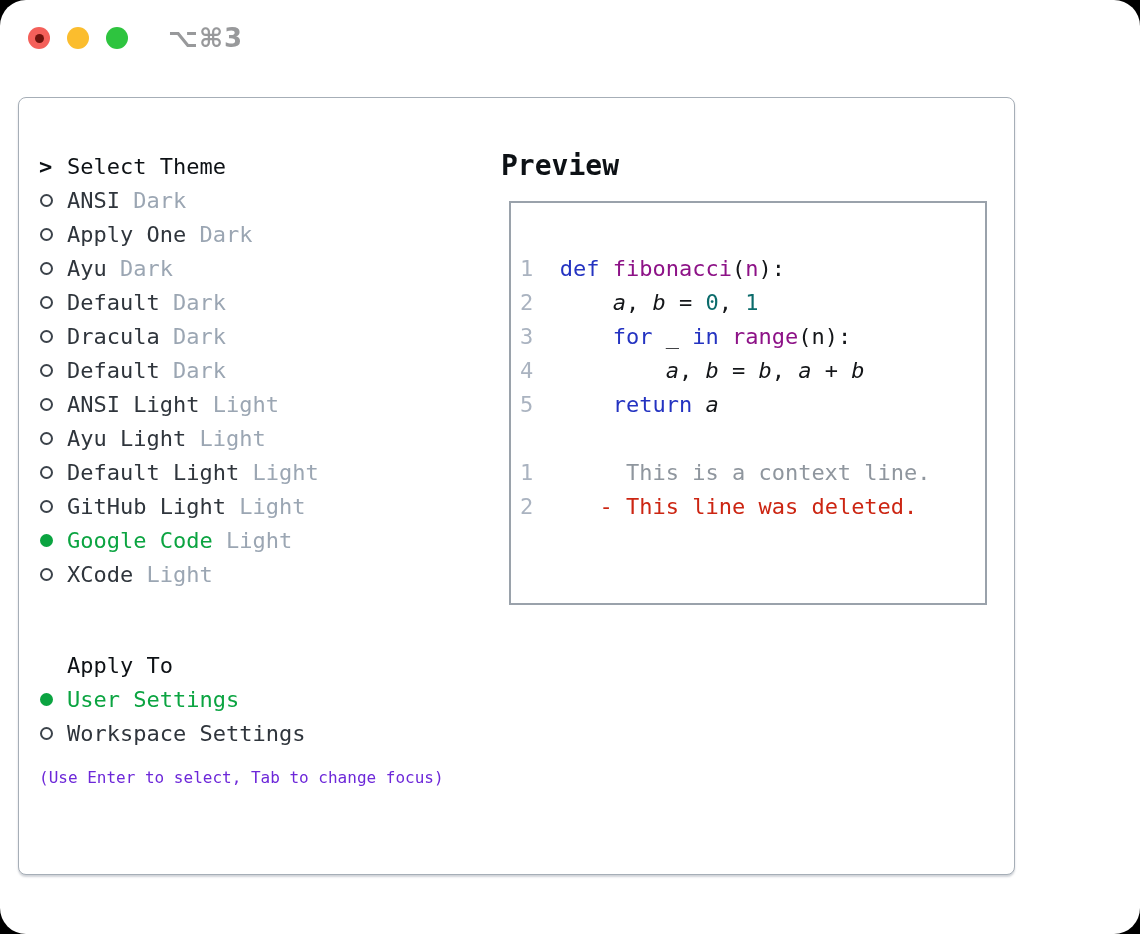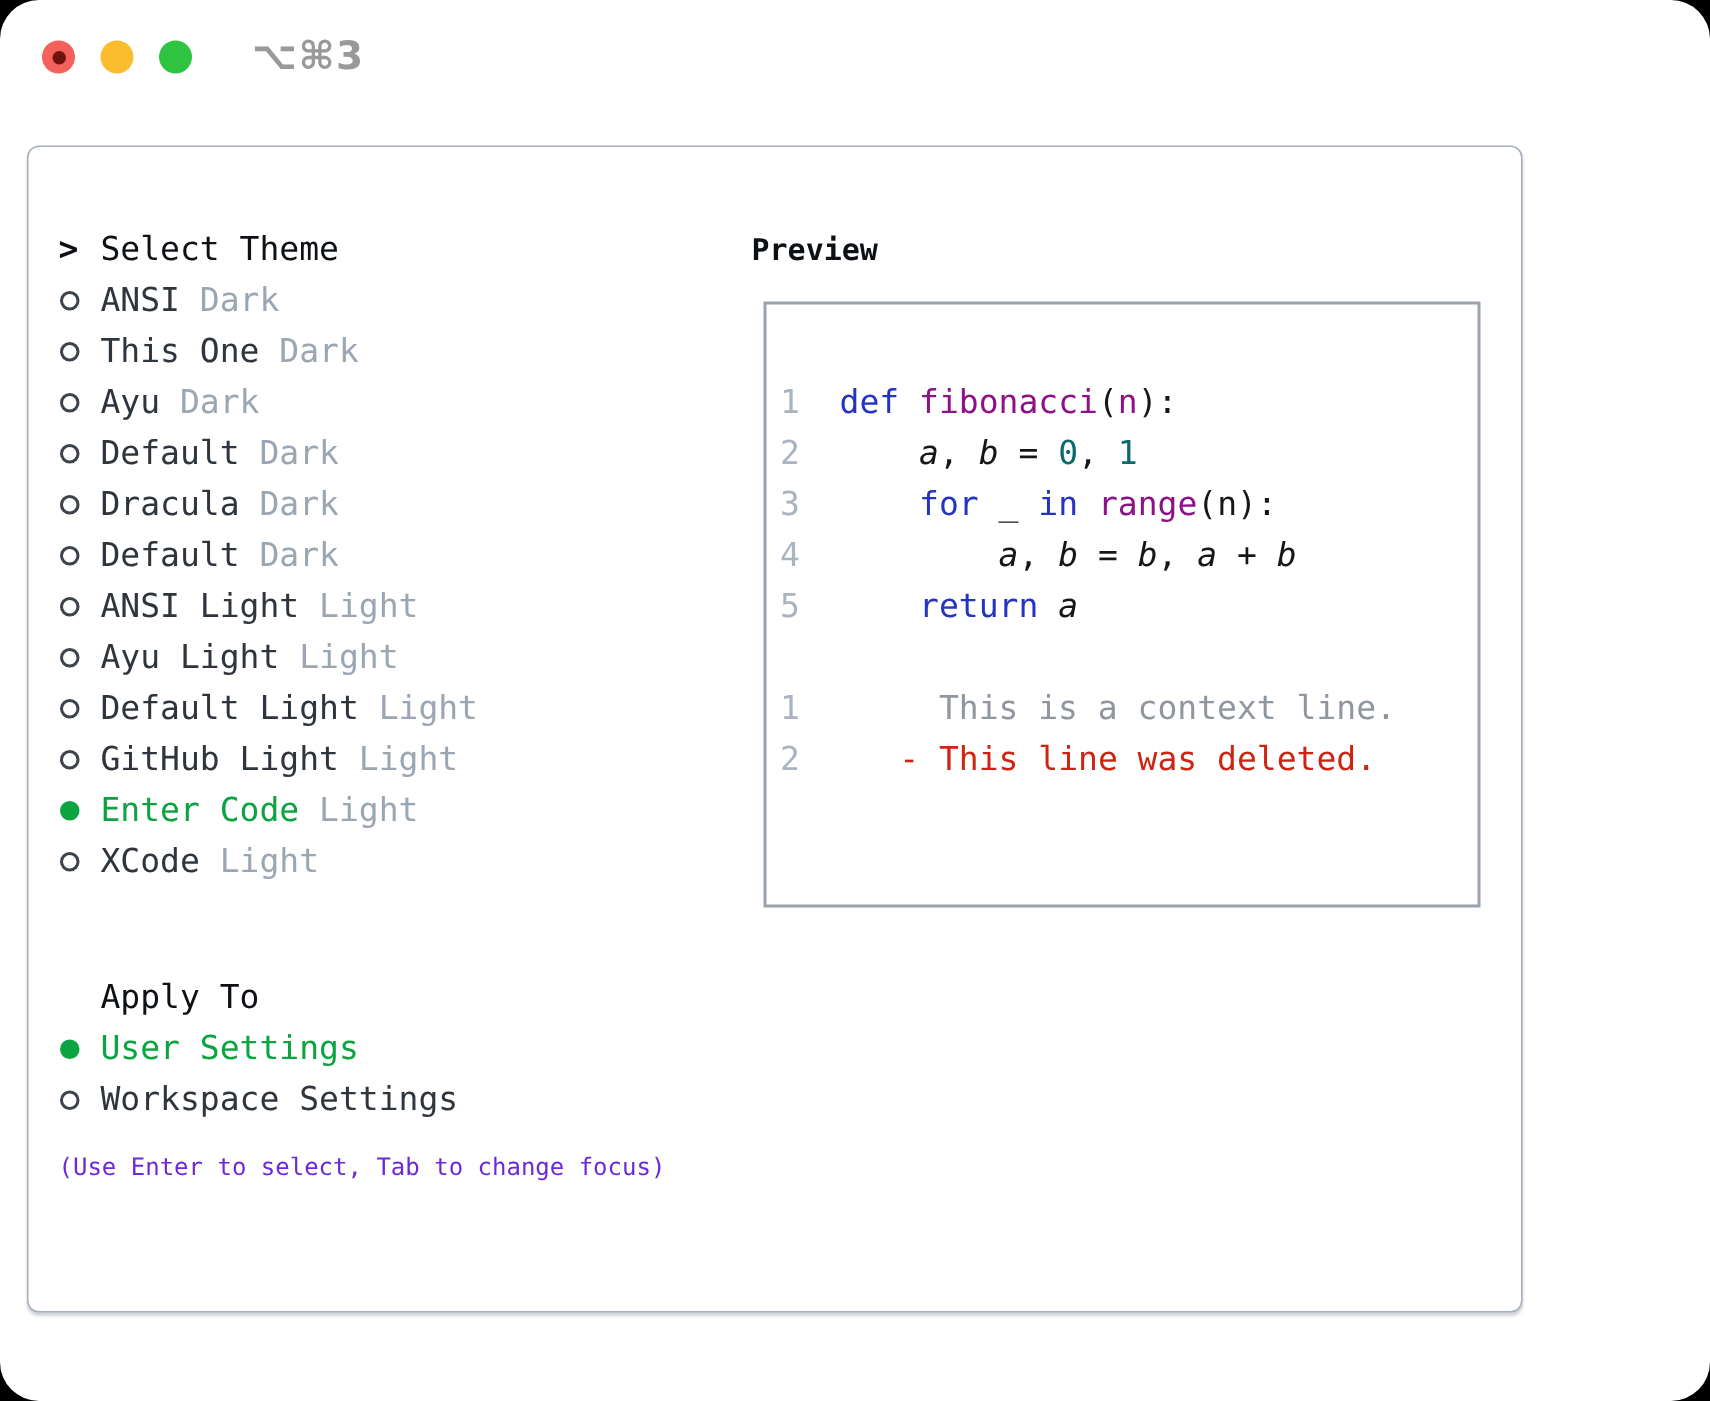--- a/index.html
+++ b/index.html
@@ -49,21 +49,21 @@
   .apply-title{color:var(--title)}
   .row.selected .a-label{color:var(--green)}
   .a-label{color:var(--text)}
 
   
   .help{position:absolute;left:20px;top:663px;width:412px;font-size:16px;
         line-height:34px;color:#6d28d9}
 
   
   .preview-title{position:absolute;left:482px;top:51px;height:34px;line-height:34px;
-                 font-size:20px;font-weight:bold;color:var(--title)}
+                 font-size:28px;font-weight:bold;color:var(--title)}
   .preview-box{position:absolute;left:490px;top:103px;width:478px;height:404px;
                border:2px solid var(--box-border);padding:49px 0 11px 9px;overflow:hidden;
                background:#fff}
   .code-line{height:34px;line-height:34px;font-size:22px;white-space:pre}
   .ln{display:inline-block;width:1ch;margin-right:2ch;color:var(--ln)}
   .seg.kw{color:var(--kw)} .seg.fn{color:var(--fn)} .seg.num{color:var(--numc)}
   .seg.pl{color:var(--plain)}
   .seg.var{color:var(--plain);font-style:italic}
   .seg.ctx{color:var(--ctx)} .seg.del{color:var(--deleted)} .seg.add{color:var(--added)}
 </style>
@@ -83,30 +83,30 @@
     </div>
 
     <div class="panel">
 
       <div class="theme-list" id="theme-list">
         <div class="row title-row">
           <span class="marker cursor">&gt;</span>
           <span class="list-title">Select Theme</span>
         </div>
       <div class="row"><span class="marker"><span class="radio"></span></span><span class="t-name">ANSI</span><span class="t-variant"> Dark</span></div>
-          <div class="row"><span class="marker"><span class="radio"></span></span><span class="t-name">This One</span><span class="t-variant"> Dark</span></div>
+          <div class="row"><span class="marker"><span class="radio"></span></span><span class="t-name">Apply One</span><span class="t-variant"> Dark</span></div>
           <div class="row"><span class="marker"><span class="radio"></span></span><span class="t-name">Ayu</span><span class="t-variant"> Dark</span></div>
           <div class="row"><span class="marker"><span class="radio"></span></span><span class="t-name">Default</span><span class="t-variant"> Dark</span></div>
           <div class="row"><span class="marker"><span class="radio"></span></span><span class="t-name">Dracula</span><span class="t-variant"> Dark</span></div>
           <div class="row"><span class="marker"><span class="radio"></span></span><span class="t-name">Default</span><span class="t-variant"> Dark</span></div>
           <div class="row"><span class="marker"><span class="radio"></span></span><span class="t-name">ANSI Light</span><span class="t-variant"> Light</span></div>
           <div class="row"><span class="marker"><span class="radio"></span></span><span class="t-name">Ayu Light</span><span class="t-variant"> Light</span></div>
           <div class="row"><span class="marker"><span class="radio"></span></span><span class="t-name">Default Light</span><span class="t-variant"> Light</span></div>
           <div class="row"><span class="marker"><span class="radio"></span></span><span class="t-name">GitHub Light</span><span class="t-variant"> Light</span></div>
-          <div class="row selected"><span class="marker"><span class="radio sel"></span></span><span class="t-name">Enter Code</span><span class="t-variant"> Light</span></div>
+          <div class="row selected"><span class="marker"><span class="radio sel"></span></span><span class="t-name">Google Code</span><span class="t-variant"> Light</span></div>
           <div class="row"><span class="marker"><span class="radio"></span></span><span class="t-name">XCode</span><span class="t-variant"> Light</span></div>
         </div>
 
       <div class="apply-block" id="apply-block">
         <div class="row">
           <span class="marker"></span>
           <span class="apply-title">Apply To</span>
         </div>
       <div class="row selected"><span class="marker"><span class="radio sel"></span></span><span class="a-label">User Settings</span></div>
           <div class="row"><span class="marker"><span class="radio"></span></span><span class="a-label">Workspace Settings</span></div>

